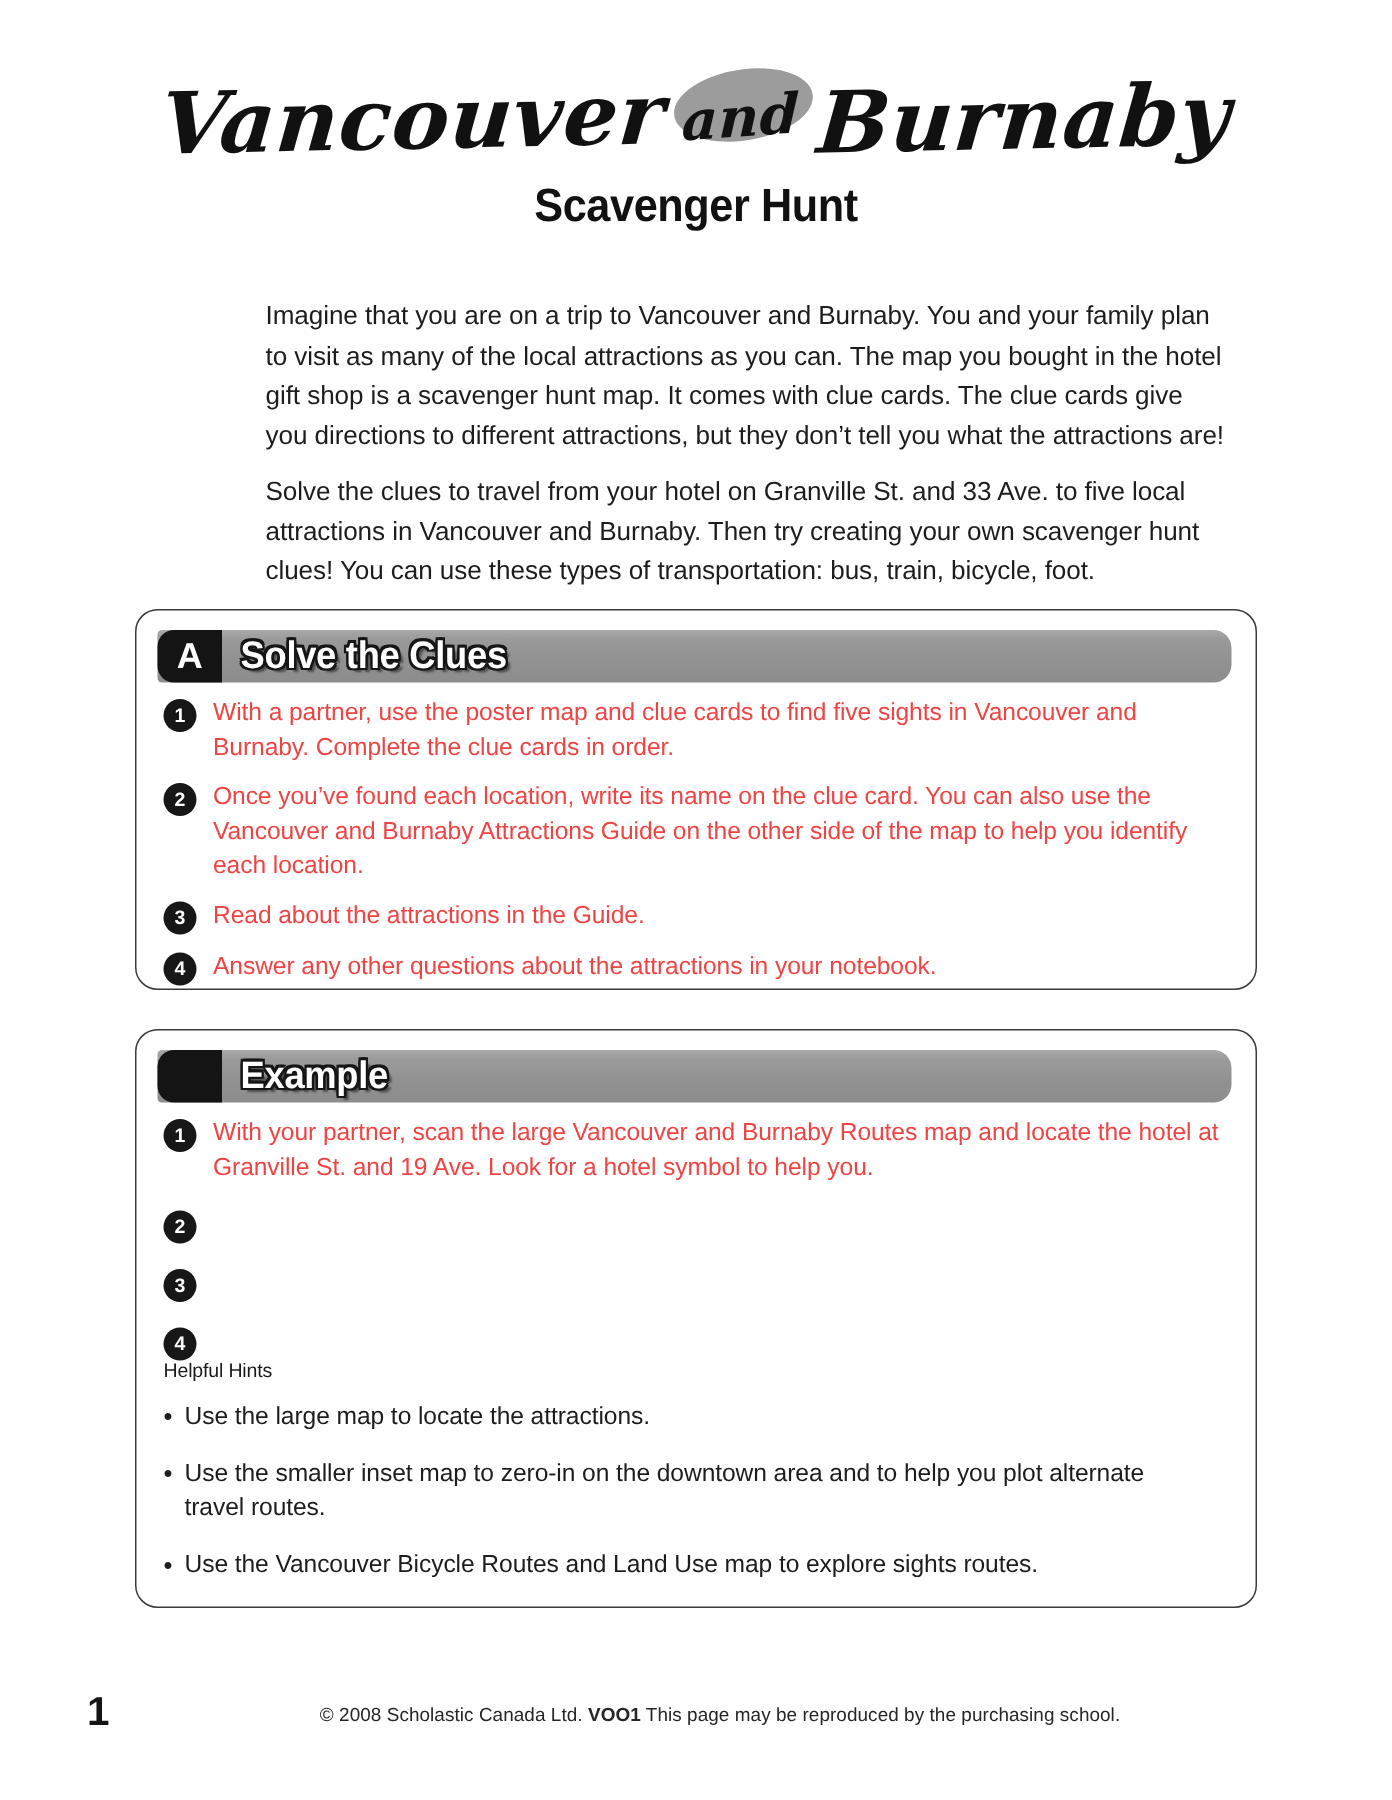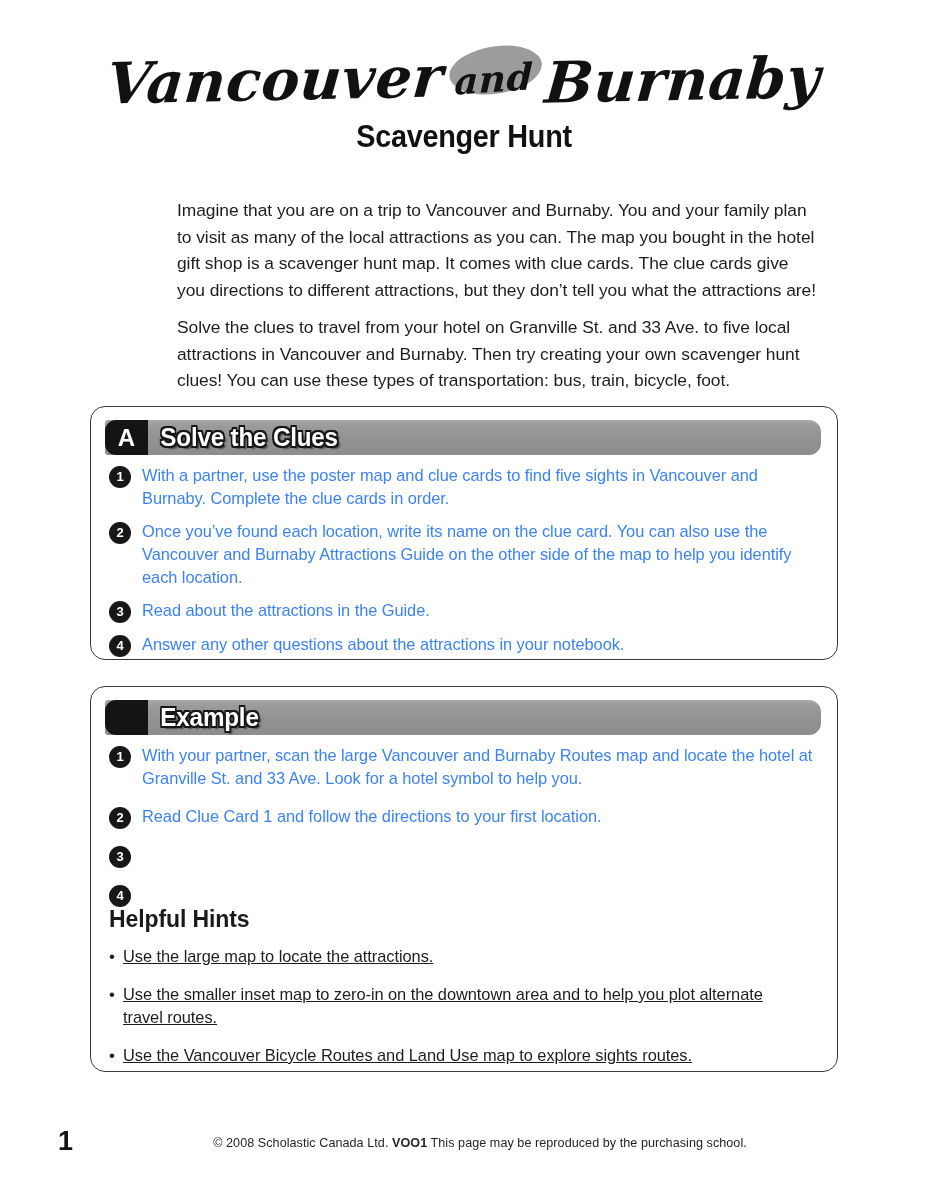--- a/index.html
+++ b/index.html
@@ -183,36 +183,36 @@
     font-weight: 700;
     font-size: 13px;
     line-height: 22px;
     text-align: center;
     margin-top: 2px;
   }
   .num-text {
     margin-left: 11px;
     font-size: 16.4px;
     line-height: 23px;
-    color: #3b82f6;
+    color: #ef4444;
     letter-spacing: -0.05px;
     max-width: 672px;
   }
   #box-example .num-item { margin-bottom: 15px; }
 
   
   .hints {
     position: absolute;
     left: 18px;
     top: 219px;
     width: 716px;
   }
   .hints-title {
-    font-weight: 700;
-    font-size: 23px;
+    font-weight: 400;
+    font-size: 13px;
     color: #1a1a1a;
     margin-bottom: 12px;
     letter-spacing: -0.1px;
   }
   .hint-item {
     display: flex;
     align-items: flex-start;
     margin-bottom: 15px;
   }
   .hint-item:last-child { margin-bottom: 0; }
@@ -223,21 +223,20 @@
     line-height: 23px;
     color: #1d1d1d;
     text-align: left;
   }
   .hint-text {
     font-size: 16.4px;
     line-height: 23px;
     color: #1d1d1d;
     letter-spacing: -0.05px;
     max-width: 672px;
-    text-decoration: underline;
   }
 
   
   .page-number {
     position: absolute;
     left: 58px;
     top: 1126px;
     font-weight: 700;
     font-size: 27px;
     color: #141414;
@@ -295,25 +294,24 @@
 </div>
 
 <div class="section-box" id="box-example">
   <div class="bar">
     <div class="bar-badge empty"></div>
     <div class="bar-title">Example</div>
   </div>
   <div class="num-list">
     <div class="num-item">
       <div class="num-badge">1</div>
-      <div class="num-text">With your partner, scan the large Vancouver and Burnaby Routes map and locate the hotel at Granville St. and 33 Ave. Look for a hotel symbol to help you.</div>
+      <div class="num-text">With your partner, scan the large Vancouver and Burnaby Routes map and locate the hotel at Granville St. and 19 Ave. Look for a hotel symbol to help you.</div>
     </div>
     <div class="num-item">
       <div class="num-badge">2</div>
-      <div class="num-text">Read Clue Card 1 and follow the directions to your first location.</div>
     </div>
     <div class="num-item">
       <div class="num-badge">3</div>
     </div>
     <div class="num-item">
       <div class="num-badge">4</div>
     </div>
   </div>
 
   <div class="hints">

